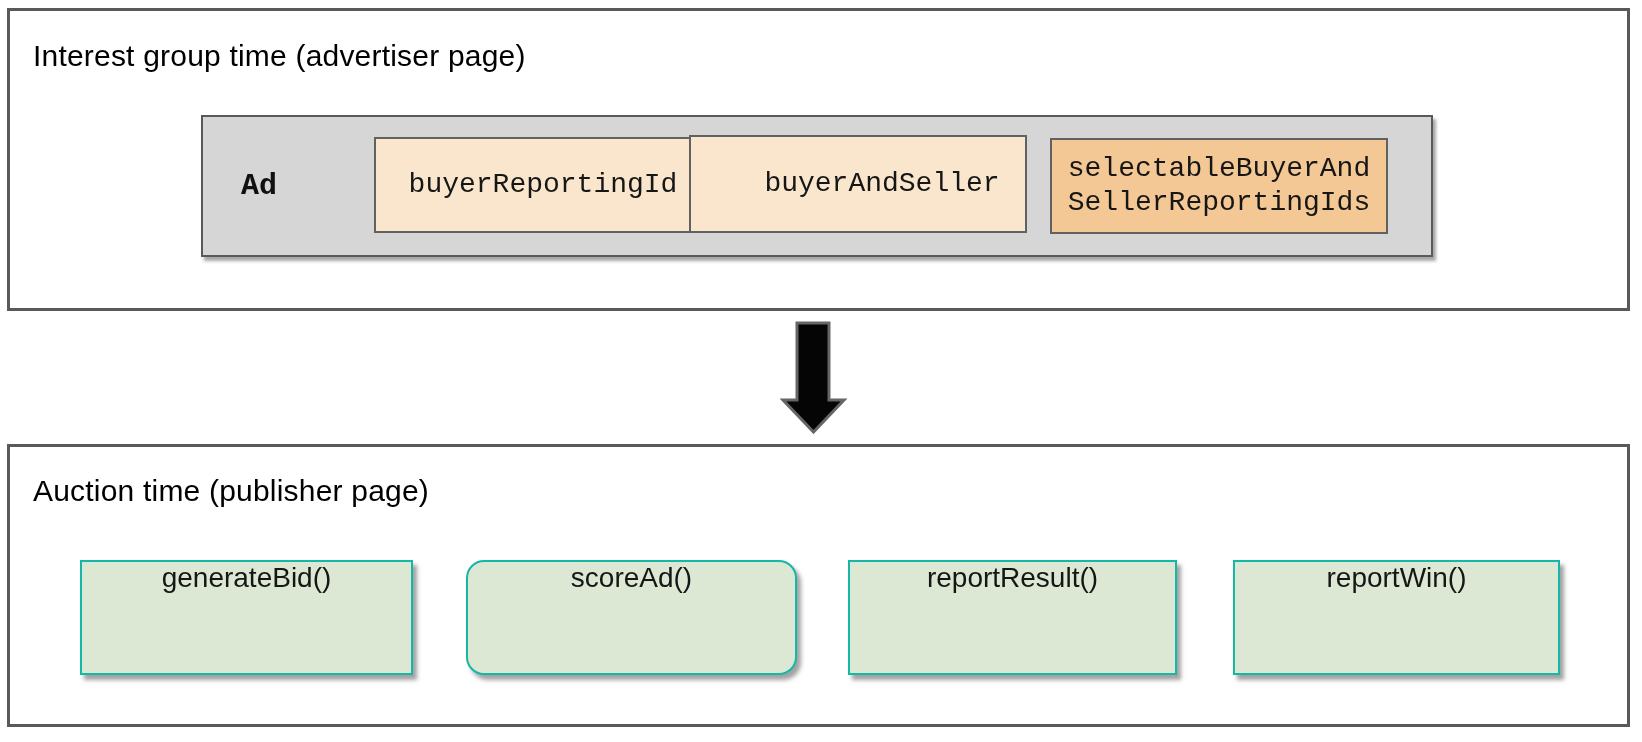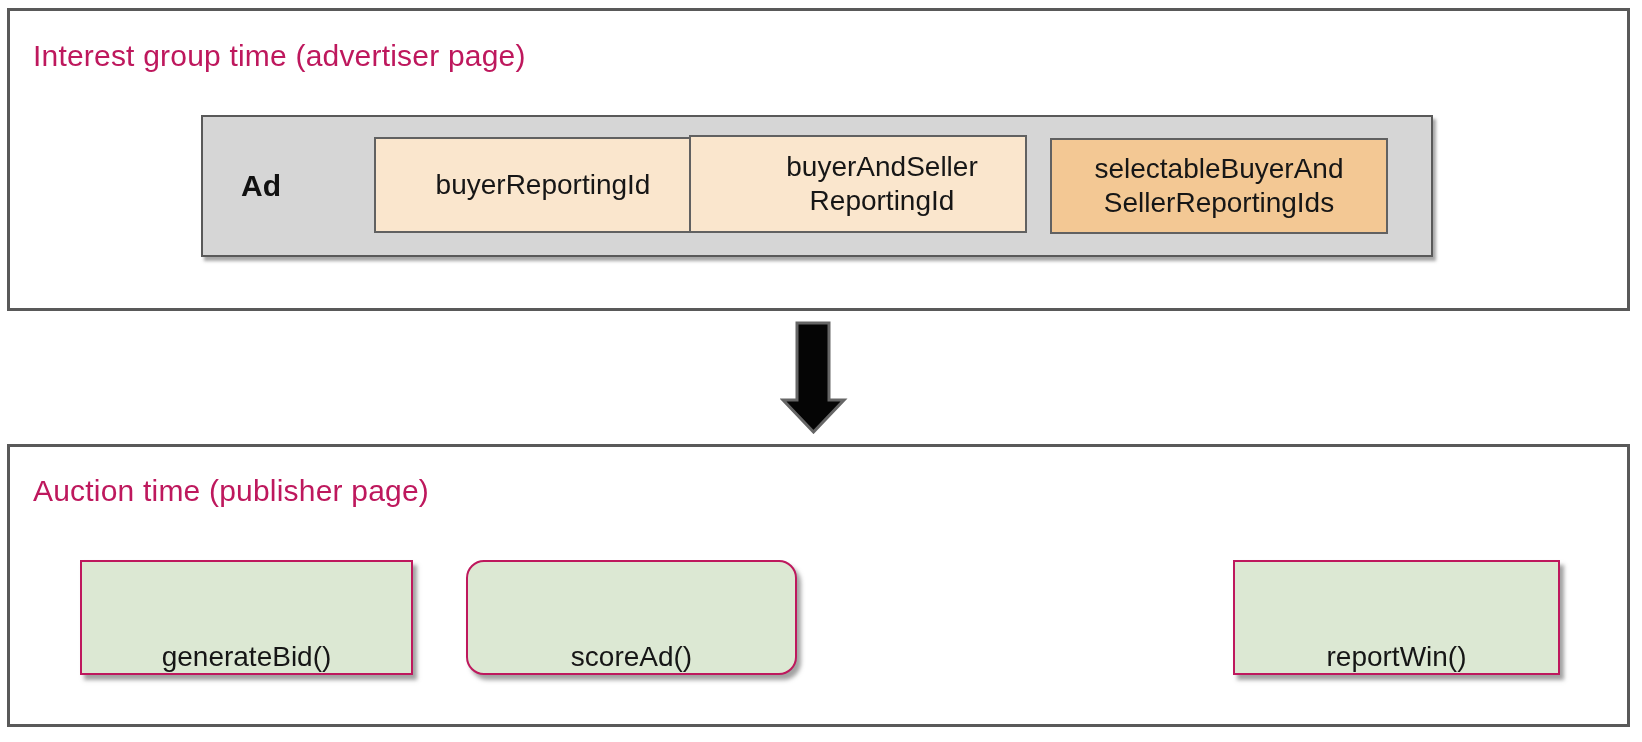--- a/index.html
+++ b/index.html
@@ -27,35 +27,36 @@
     width: 1623px; height: 303px;
   }
   .section-bottom {
     left: 7px; top: 444px;
     width: 1623px; height: 283px;
   }
   .section-title {
     position: absolute;
     font-size: 30px;
     font-weight: 400;
-    color: #be185d;
+    color: #000000;
     white-space: nowrap;
     letter-spacing: 0.2px;
   }
   .section-top .section-title { left: 23px; top: 28px; }
   .section-bottom .section-title { left: 23px; top: 27px; }
 
   .ad-container {
     position: absolute;
     left: 191px; top: 104px;
     width: 1232px; height: 142px;
     box-sizing: border-box;
     background: #d6d6d6;
     border: 2px solid #595959;
     box-shadow: 3px 4px 3px rgba(80,80,80,0.5);
+    font-family: Liberation Mono, monospace;
   }
   .ad-label {
     position: absolute;
     left: 38px; top: 0;
     height: 100%;
     display: flex;
     align-items: center;
     font-size: 30px;
     font-weight: 700;
     color: #111111;
@@ -85,24 +86,24 @@
     left: 780px; top: 320px;
     width: 68px; height: 114px;
   }
 
   .fn-box {
     position: absolute;
     top: 113px;
     height: 115px;
     box-sizing: border-box;
     background: #dce8d3;
-    border: 2px solid #be185d;
+    border: 2px solid #14b8a6;
     box-shadow: 4px 5px 4px rgba(85,85,85,0.55);
     display: flex;
-    align-items: flex-end;
+    align-items: flex-start;
     justify-content: center;
     font-size: 28px;
     color: #161616;
     text-align: center;
   }
   .fn-box-1 { left: 70px;   width: 333px; }
   .fn-box-2 { left: 456px;  width: 331px; border-radius: 18px; }
   .fn-box-3 { left: 838px;  width: 329px; }
   .fn-box-4 { left: 1223px; width: 327px; }
 </style>
@@ -116,21 +117,20 @@
 
     <div class="ad-container">
       <div class="ad-label">Ad</div>
 
       <div class="id-box peach id-box-1">
         <span>buyerReportingId</span>
       </div>
 
       <div class="id-box peach id-box-2">
         <span>buyerAndSeller</span>
-        <span>ReportingId</span>
       </div>
 
       <div class="id-box orange id-box-3">
         <span>selectableBuyerAnd</span>
         <span>SellerReportingIds</span>
       </div>
     </div>
   </div>
 
   <svg class="arrow-svg" viewBox="0 0 68 114" aria-hidden="true">
@@ -141,19 +141,22 @@
     <div class="section-title">Auction time (publisher page)</div>
 
     <div class="fn-box fn-box-1">
       <span>generateBid()</span>
     </div>
 
     <div class="fn-box fn-box-2">
       <span>scoreAd()</span>
     </div>
 
+    <div class="fn-box fn-box-3">
+      <span>reportResult()</span>
+    </div>
 
     <div class="fn-box fn-box-4">
       <span>reportWin()</span>
     </div>
   </div>
 
 </div>
 
 </body></html>

